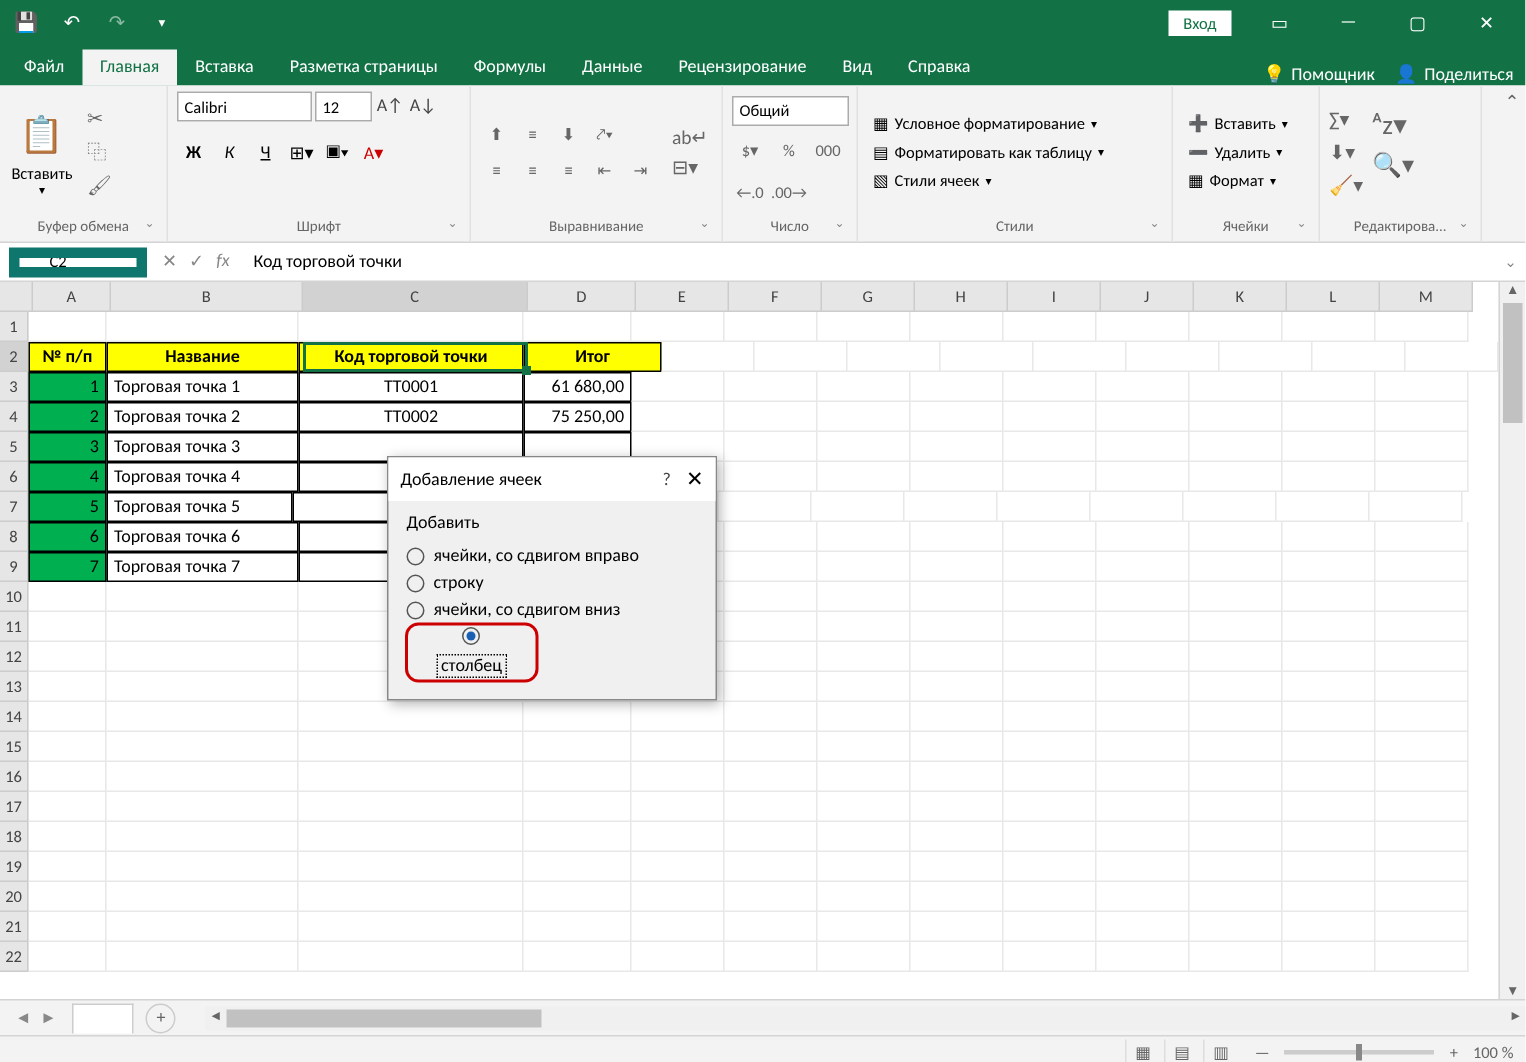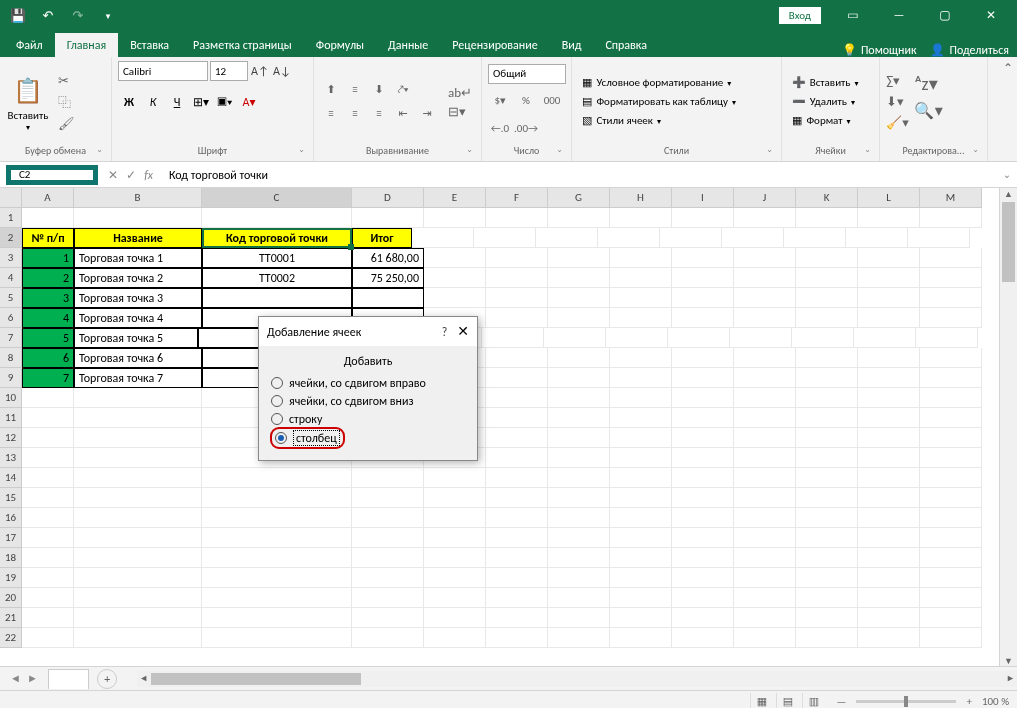--- a/index.html
+++ b/index.html
@@ -48,21 +48,21 @@
 .num-btn { width: 24px; height: 22px; display: flex; align-items: center; justify-content: center; font-size: 11px; color: #666; }
 
 .styles-col { display: flex; flex-direction: column; gap: 2px; font-size: 11px; }
 .styles-row { display: flex; align-items: center; gap: 4px; padding: 2px 4px; cursor: pointer; }
 
 .cells-col { display: flex; flex-direction: column; gap: 2px; font-size: 11px; }
 .edit-col { display: flex; gap: 6px; }
 .edit-sub { display: flex; flex-direction: column; gap: 6px; font-size: 13px; color: #666; }
 
 .namebox-row { height: 26px; display: flex; align-items: center; border-bottom: 1px solid #d4d4d4; background: #fff; }
-.namebox { width: 92px; height: 20px; border: 5px solid #0f766e; margin-left: 6px; font-size: 11px; padding-left: 8px; }
+.namebox { width: 92px; height: 20px; border: 7px solid #0f766e; margin-left: 6px; font-size: 11px; padding-left: 20px; }
 .fx-btns { display: flex; gap: 8px; margin: 0 10px; color: #888; font-size: 12px; }
 .formula-bar { flex: 1; height: 20px; border: none; font-size: 12px; padding-left: 6px; }
 .fb-expand { width: 20px; text-align: center; color: #888; font-size: 10px; }
 
 .grid-area { position: relative; height: 478px; overflow: hidden; background: #fff; display:flex; }
 .corner { width: 22px; height: 20px; background: #e6e6e6; border-right: 1px solid #ccc; border-bottom: 1px solid #ccc; }
 .col-headers { display: flex; height: 20px; background: #e6e6e6; }
 .col-h { border-right: 1px solid #ccc; border-bottom: 1px solid #ccc; text-align: center; font-size: 11px; color: #444; line-height: 20px; }
 .col-h.sel { background: #d2d2d2; }
 .row-headers { width: 22px; display: flex; flex-direction: column; background: #e6e6e6; }
@@ -93,32 +93,32 @@
 .sheet-add { width: 20px; height: 20px; border: 1px solid #ccc; border-radius: 50%; display: flex; align-items: center; justify-content: center; margin-left: 8px; font-size: 12px; color: #666; }
 .hscroll { flex: 1; margin-left: 20px; height: 16px; background: #f0f0f0; position: relative; }
 .hscroll-thumb { position: absolute; left: 14px; top: 2px; bottom: 2px; width: 210px; background: #c1c1c1; }
 
 .statusbar { height: 22px; background: #f3f3f3; border-top: 1px solid #d4d4d4; display: flex; align-items: center; padding: 0 8px; font-size: 11px; color: #666; }
 .statusbar-right { margin-left: auto; display: flex; align-items: center; gap: 4px; }
 .view-btn { width: 22px; height: 18px; display: flex; align-items: center; justify-content: center; border-left: 1px solid #ddd; }
 .zoom-slider { width: 100px; height: 3px; background: #ccc; position: relative; margin: 0 6px; }
 .zoom-slider::after { content: ''; position: absolute; left: 48px; top: -4px; width: 4px; height: 11px; background: #888; }
 
-.dialog { position: absolute; left: 258px; top: 316px; width: 220px; background: #f0f0f0; border: 1px solid #888; box-shadow: 2px 2px 8px rgba(0,0,0,0.3); font-size: 12px; }
+.dialog { position: absolute; left: 258px; top: 304px; width: 220px; background: #f0f0f0; border: 1px solid #888; box-shadow: 2px 2px 8px rgba(0,0,0,0.3); font-size: 12px; }
 .dialog-title { display: flex; align-items: center; padding: 6px 8px; background: #fff; }
 .dialog-title-text { flex: 1; font-size: 12px; }
 .dialog-help { margin-right: 10px; color: #444; }
 .dialog-close { font-size: 14px; }
 .dialog-body { padding: 8px 12px 12px; }
-.dialog-group-label { font-size: 12px; margin-bottom: 6px; text-align: center; }
+.dialog-group-label { font-size: 12px; margin-bottom: 6px; }
 .radio-row { display: flex; align-items: center; gap: 6px; padding: 2px 0; font-size: 12px; }
 .radio { width: 12px; height: 12px; border: 1px solid #555; border-radius: 50%; display: inline-flex; align-items: center; justify-content: center; }
 .radio.checked::after { content: ''; width: 6px; height: 6px; background: #1a5fb4; border-radius: 50%; }
 .radio-label.boxed { border: 1px dotted #000; padding: 0 2px; }
-.radio-row.highlight { outline: 2px solid #c00; outline-offset: -1px; border-radius: 8px; padding: 2px 4px; width: fit-content; }
+.radio-row.highlight { outline: 2px solid #c00; outline-offset: -1px; border-radius: 8px; padding: 2px 20px; width: fit-content; flex-direction: column; }
 .dialog-buttons { display: flex; justify-content: center; gap: 12px; margin-top: 10px; }
 .dlg-btn { padding: 3px 20px; background: #e1e1e1; border: 1px solid #999; font-size: 12px; }
 .dlg-btn.ok { outline: 2px solid #c00; outline-offset: 1px; border-radius: 3px; }
 </style>
 </head>
 <body>
 
 <div class="titlebar">
   <div class="titlebar-left">
     <span class="titlebar-btn">💾</span>
@@ -373,21 +373,21 @@
             <div class="cell" style="width: 62px;"></div>
             <div class="cell" style="width: 62px;"></div>
             <div class="cell" style="width: 62px;"></div>
             <div class="cell" style="width: 62px;"></div>
             <div class="cell" style="width: 62px;"></div>
           </div>
           <div class="cell-row">
             <div class="cell hdr" style="width: 52px;">№ п/п</div>
             <div class="cell hdr" style="width: 128px;">Название</div>
             <div class="cell hdr" style="width: 150px;">Код торговой точки</div>
-            <div class="cell hdr" style="width: 60px;">Итог</div>
+            <div class="cell hdr" style="width: 92px;">Итог</div>
             <div class="cell" style="width: 62px;"></div>
             <div class="cell" style="width: 62px;"></div>
             <div class="cell" style="width: 62px;"></div>
             <div class="cell" style="width: 62px;"></div>
             <div class="cell" style="width: 62px;"></div>
             <div class="cell" style="width: 62px;"></div>
             <div class="cell" style="width: 62px;"></div>
             <div class="cell" style="width: 62px;"></div>
             <div class="cell" style="width: 62px;"></div>
           </div>
@@ -736,25 +736,25 @@
   </div>
   <div class="dialog-body">
     <div class="dialog-group-label">Добавить</div>
     <div id="dialog-opts">
         <div class="radio-row">
           <span class="radio"></span>
           <span class="radio-label">ячейки, со сдвигом вправо</span>
         </div>
         <div class="radio-row">
           <span class="radio"></span>
-          <span class="radio-label">ячейки, со сдвигом вниз</span>
+          <span class="radio-label">строку</span>
         </div>
         <div class="radio-row">
           <span class="radio"></span>
-          <span class="radio-label">строку</span>
+          <span class="radio-label">ячейки, со сдвигом вниз</span>
         </div>
         <div class="radio-row highlight">
           <span class="radio checked"></span>
           <span class="radio-label boxed">столбец</span>
         </div>
       </div>
   </div>
 </div>
 
 </body></html>

